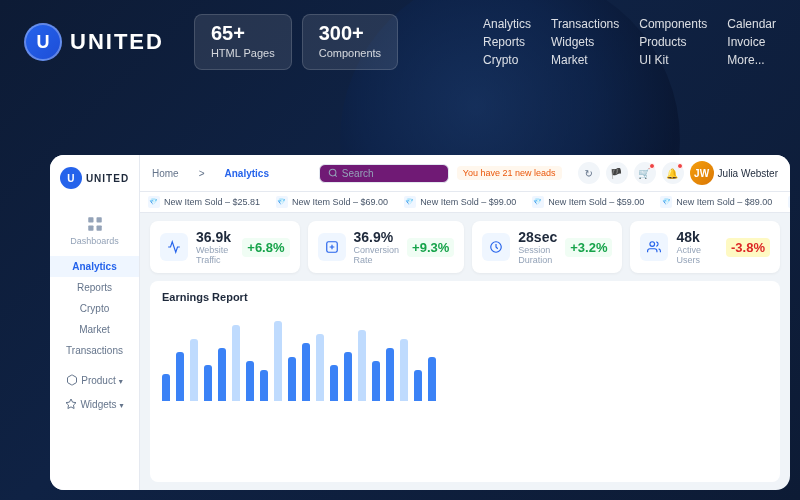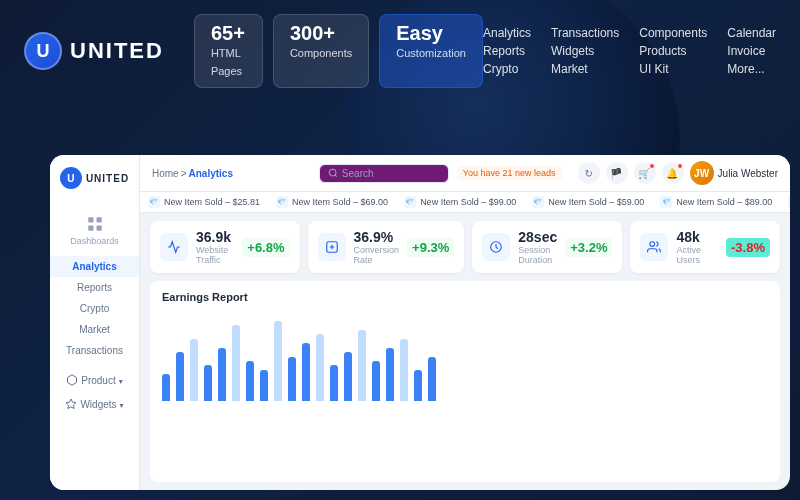--- a/index.html
+++ b/index.html
@@ -230,21 +230,21 @@
     .top-bar {
       background: #fff;
       padding: 6px 12px;
       display: flex;
       align-items: center;
       gap: 8px;
       border-bottom: 1px solid #e5e9f0;
       font-size: 10px;
       color: #64748b;
     }
-    .breadcrumb { display: flex; align-items: center; gap: 2px; }
+    .breadcrumb { display: flex; align-items: center; gap: 20px; }
     .breadcrumb span { cursor: pointer; }
     .breadcrumb span.active { color: #2563eb; font-weight: 600; }
 
     .search-bar {
       margin-left: auto;
       display: flex;
       align-items: center;
       background: #701a75;
       border: 1px solid #e2e8f0;
       border-radius: 6px;
@@ -369,21 +369,21 @@
       font-size: 13px;
       padding: 2px 5px;
       border-radius: 4px;
       font-weight: 600;
     }
     .stat-change.positive {
       background: #f0fdf4;
       color: #16a34a;
     }
     .stat-change.negative {
-      background: #5eead4;
+      background: #fef9c3;
       color: #dc2626;
     }
 
     
     .chart-area {
       flex: 1;
       background: #fff;
       margin: 0 10px 8px 10px;
       border-radius: 8px;
       padding: 10px 12px;
@@ -421,24 +421,20 @@
     </div>
 
     <div class="features">
       <div class="feature-pill">
         <span class="num">65+</span>
         <span class="lbl">HTML Pages</span>
       </div>
       <div class="feature-pill">
         <span class="num">300+</span>
         <span class="lbl">Components</span>
-      </div>
-      <div class="feature-pill feature-pill-accent">
-        <span class="num">Easy</span>
-        <span class="lbl">Customization</span>
       </div>
     </div>
 
     <div class="nav-links">
       <span>Analytics</span>
       <span>Transactions</span>
       <span>Components</span>
       <span>Calendar</span>
       <span>Reports</span>
       <span>Widgets</span>

